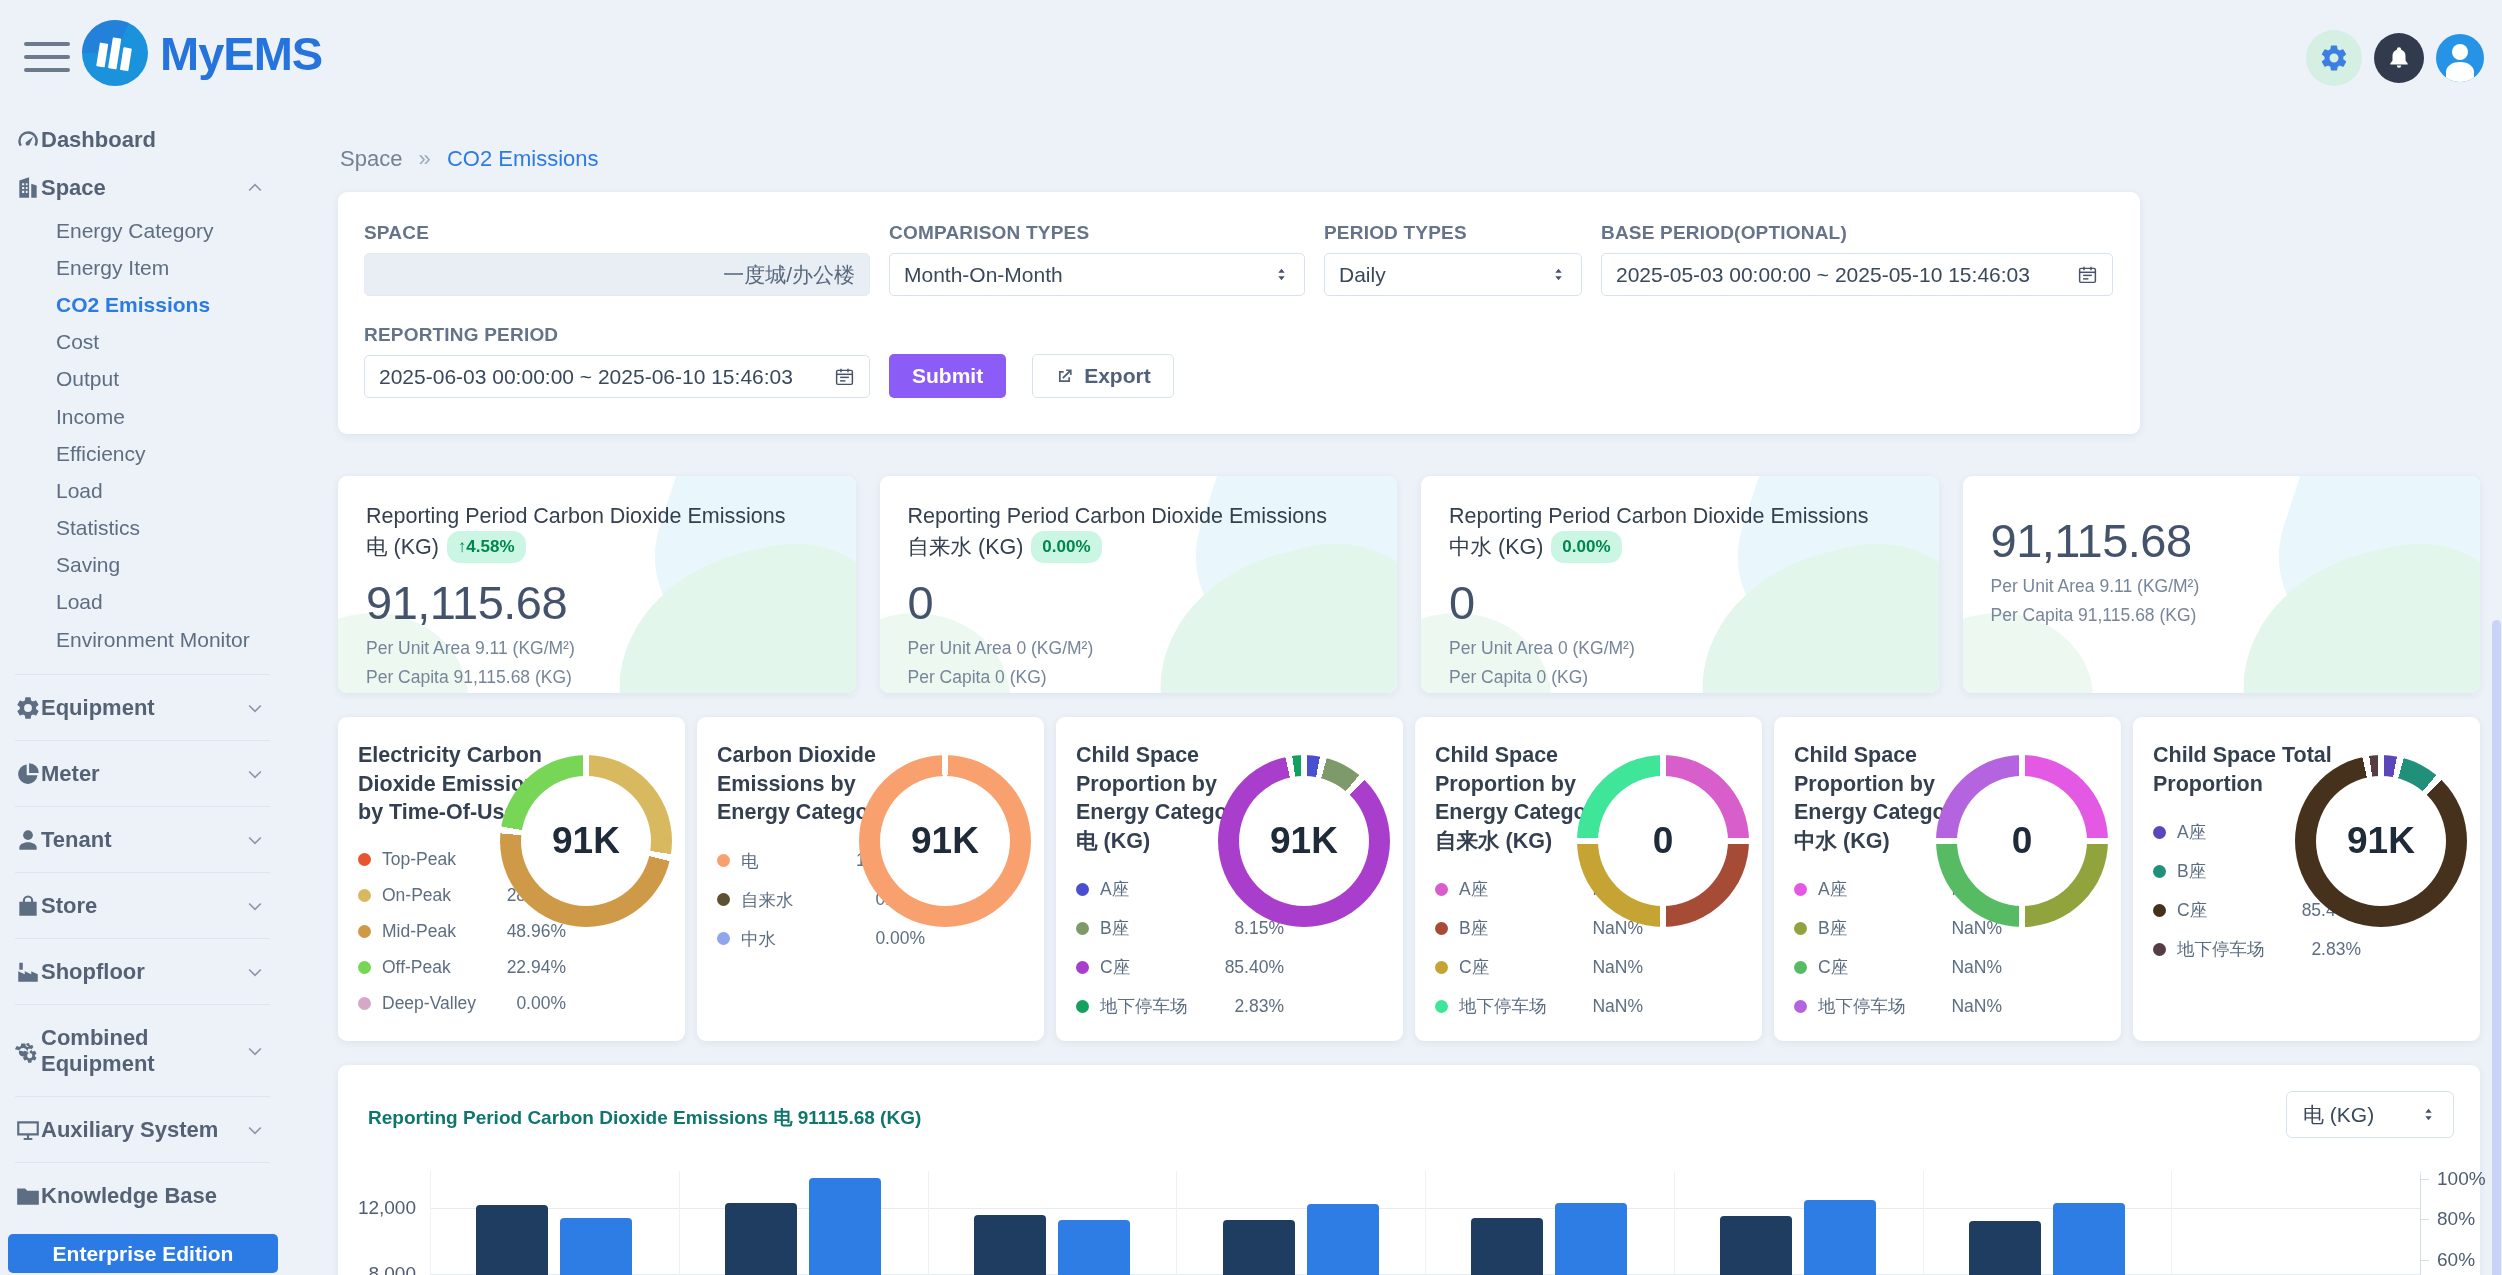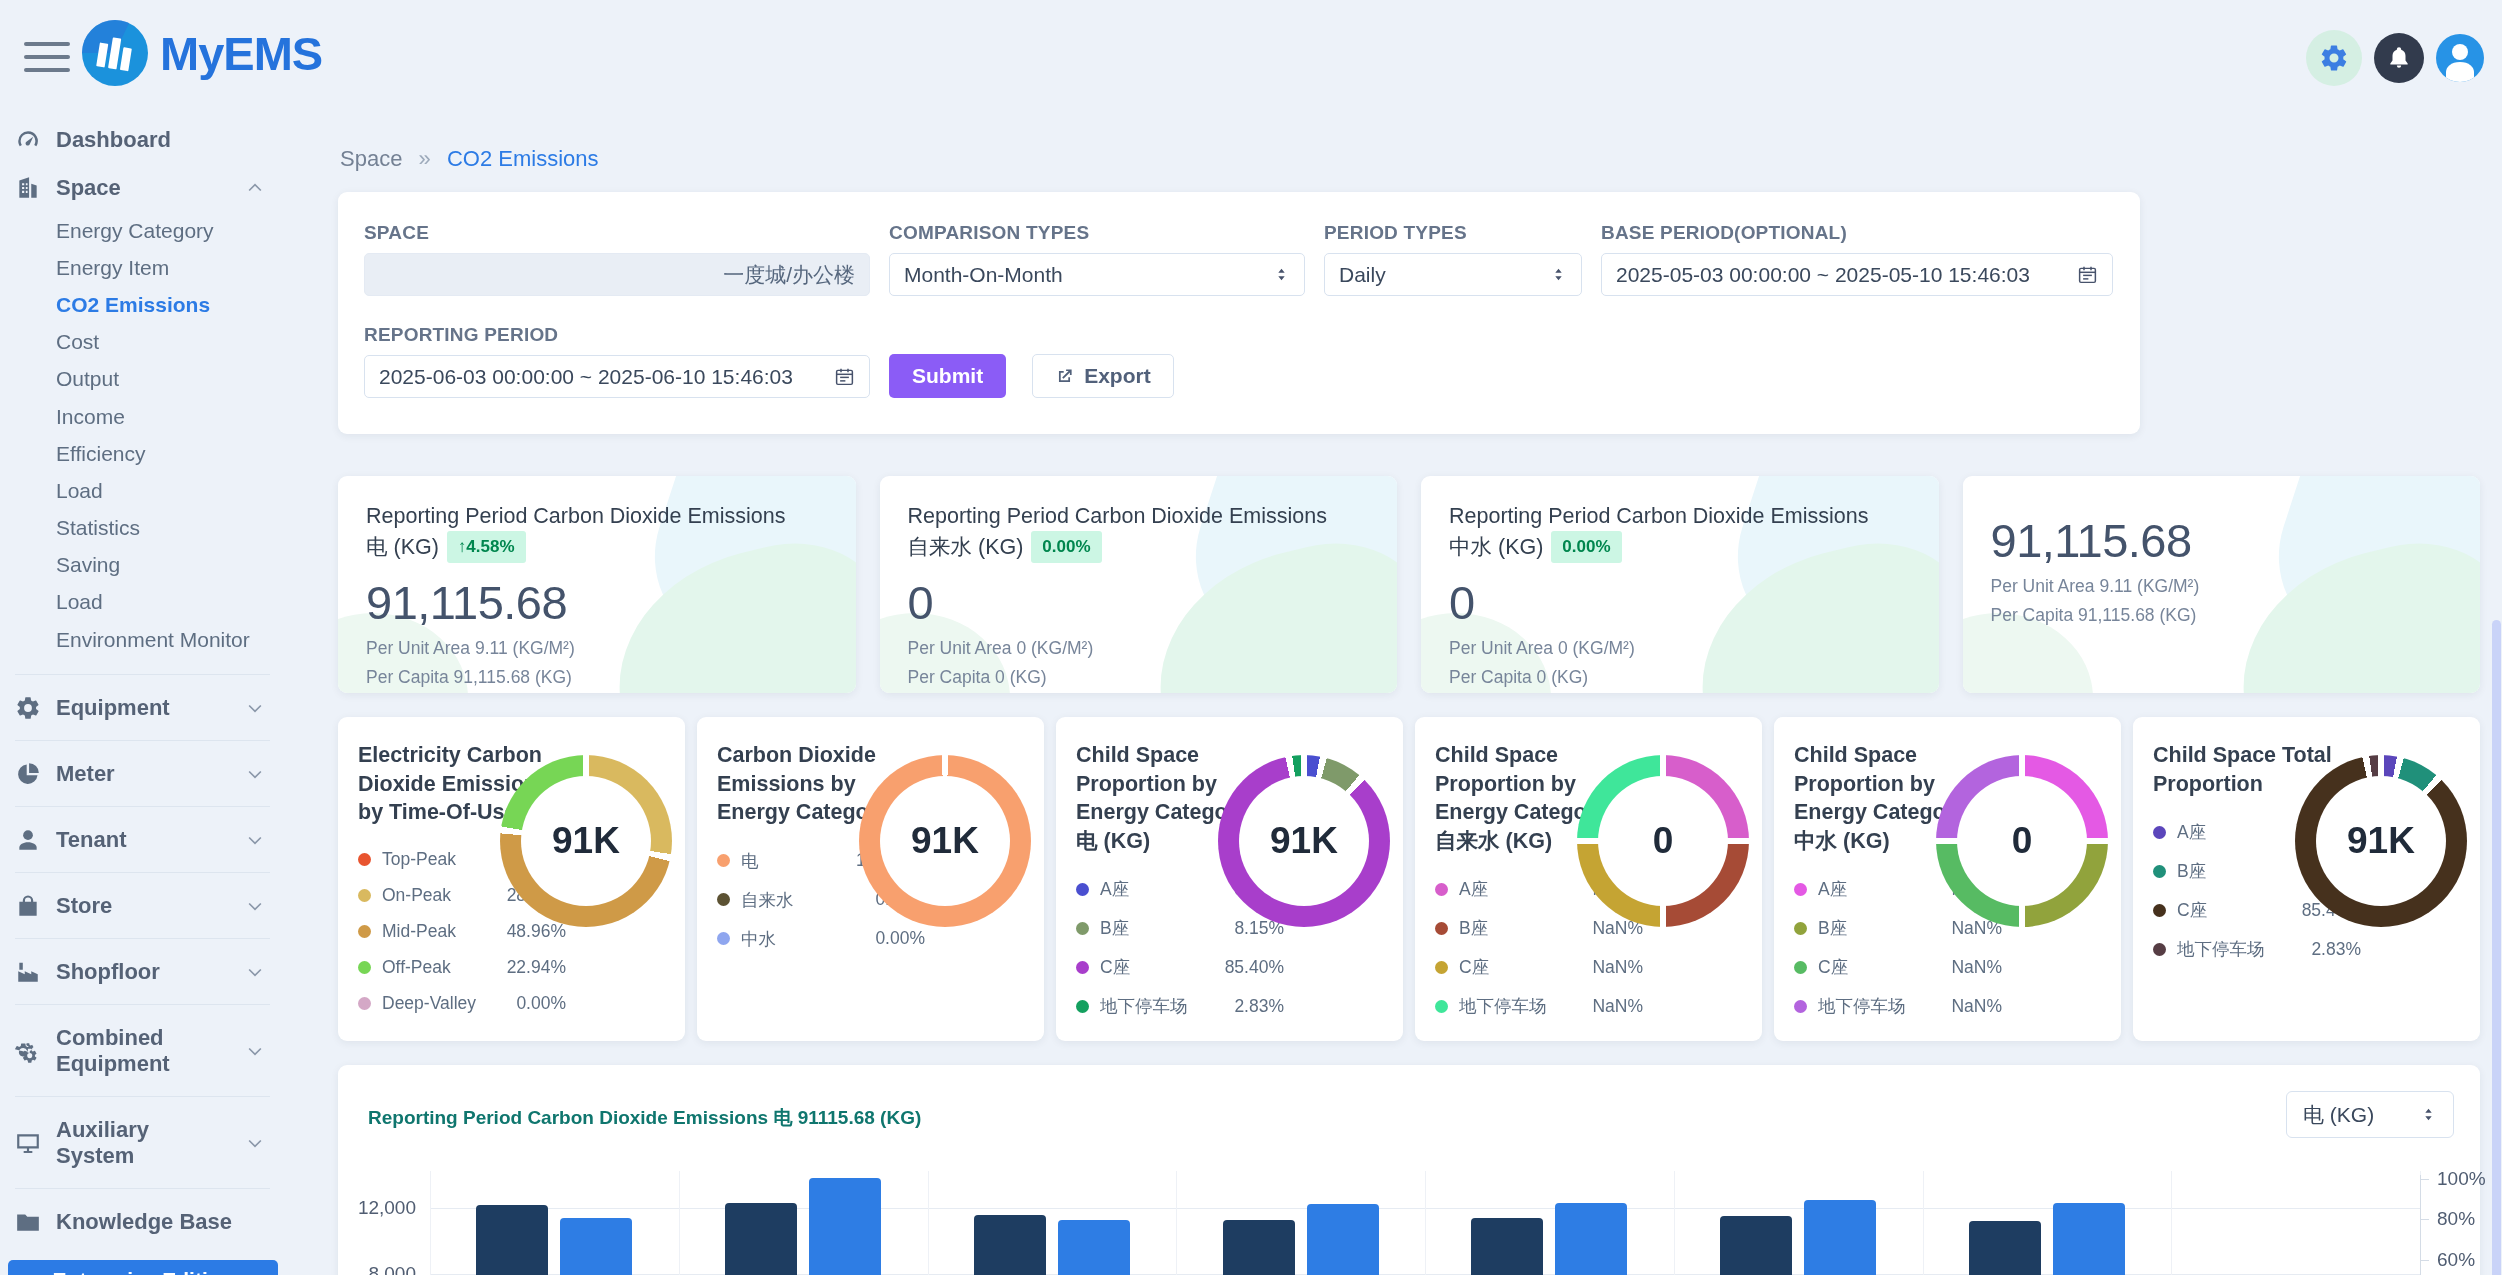--- a/index.html
+++ b/index.html
@@ -19,21 +19,21 @@
   .brand { position:absolute; left:74px; top:20px; display:flex; align-items:center; gap:12px; cursor:pointer; }
   .brand-text { font-size:47px; font-weight:800; color:#2573dc; letter-spacing:-1px; }
   .nav-actions { position:absolute; right:18px; top:30px; display:flex; align-items:center; gap:12px; }
   .icon-btn { border-radius:50%; display:grid; place-items:center; cursor:pointer; }
   .icon-btn.settings { width:56px; height:56px; background:#d5efe3; color:#3c7ee2; }
   .icon-btn.bell { width:50px; height:50px; background:#323b4d; color:#fff; }
   .icon-btn.avatar { width:48px; height:48px; background:#2793e6; color:#fff; overflow:hidden; }
 
   
   #sidebar { position:absolute; top:112px; left:0; bottom:0; width:285px; padding:4px 0 0; }
-  .side-section { display:flex; align-items:center; gap:15px; padding:11px 20px 11px 15px; font-size:22px; font-weight:600; color:#556276; cursor:pointer; }
+  .side-section { display:flex; align-items:center; padding:11px 20px 11px 15px; font-size:22px; font-weight:600; color:#556276; cursor:pointer; }
   .side-section .s-icon { width:26px; color:#5e6e82; flex:none; }
   .side-section .chev { margin-left:auto; color:#8a97a9; }
   .side-wrap.with-divider { border-top:1px solid #dde5ef; margin:8px 15px 0; padding-top:9px; }
   .side-wrap.with-divider .side-section { padding-left:0; padding-right:5px;align-items:center; }
   .side-children { list-style:none; padding:0 0 8px 56px; }
   .side-children li { padding:6.6px 0; font-size:21px; font-weight:500; color:#5e6e82; cursor:pointer; }
   .side-children li.active { color:#2c7be5; font-weight:600; }
   .enterprise-btn { display:block; margin:14px 8px 0; width:270px; height:39px; background:#2c7be5; color:#fff; font-size:21px; font-weight:700; border:none; border-radius:5px; cursor:pointer; font-family:inherit; }
 
   
@@ -58,21 +58,21 @@
   .btn.export { background:#fff; color:#51607a; border-color:#d8e2ef; margin-left:7px; }
 
   
   #stat-cards { margin-top:42px; display:flex; gap:24px; }
   .stat-card { flex:1; height:217px; position:relative; overflow:hidden; padding:25px 28px; }
   .stat-card .blob1 { position:absolute; right:-50px; top:-80px; width:240px; height:260px; background:#e9f6fb; border-radius:45% 55% 60% 40%; transform:rotate(18deg); }
   .stat-card .blob2 { position:absolute; right:-40px; bottom:-90px; width:280px; height:230px; background:#e3f6ec; border-radius:60% 40% 50% 50%; transform:rotate(-14deg); }
   .stat-card .blob3 { position:absolute; left:-60px; bottom:-90px; width:190px; height:170px; background:#edf8f1; border-radius:50%; }
   .stat-inner { position:relative; z-index:1; }
   .stat-title { font-size:21.5px; font-weight:500; color:#344050; line-height:1.4; max-width:92%; }
-  .badge { display:inline-block; background:#ccf6e4; color:#00864e; font-size:17px; font-weight:700; padding:4px 11px; border-radius:3px; margin-left:8px; vertical-align:2px; }
+  .badge { display:inline-block; background:#ccf6e4; color:#00864e; font-size:17px; font-weight:700; padding:4px 11px; border-radius:13px; margin-left:8px; vertical-align:2px; }
   .stat-value { margin-top:12px; font-size:47px; font-weight:400; color:#44536b; letter-spacing:-.5px; }
   .stat-meta { margin-top:8px; font-size:17.5px; color:#77859a; }
 
   
   #donut-cards { margin-top:24px; display:flex; gap:12px; }
   .donut-card { flex:1; height:324px; position:relative; padding:24px 20px; }
   .donut-title { font-size:21.5px; font-weight:600; color:#344050; line-height:1.33; width:192px; }
   .legend { margin-top:22px; width:208px; }
   .legend-row { display:flex; align-items:center; gap:11px; margin-bottom:15px; font-size:17.5px; color:#5e6e82; }
   .legend-row .dot { width:13px; height:13px; border-radius:50%; flex:none; }

